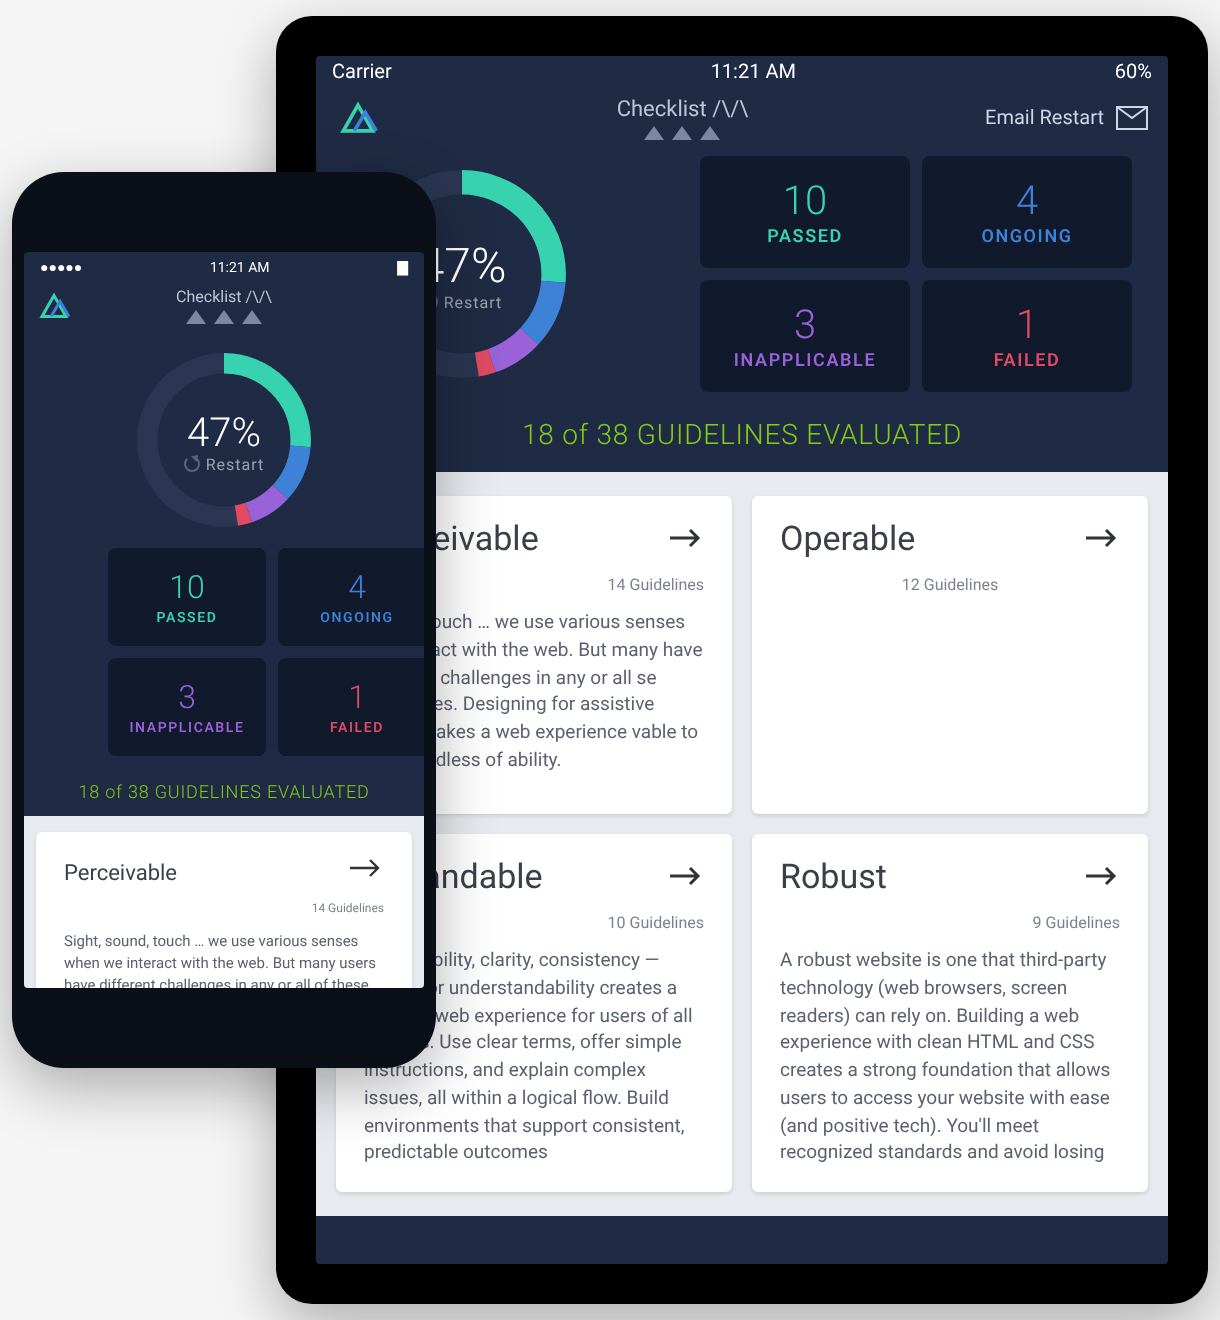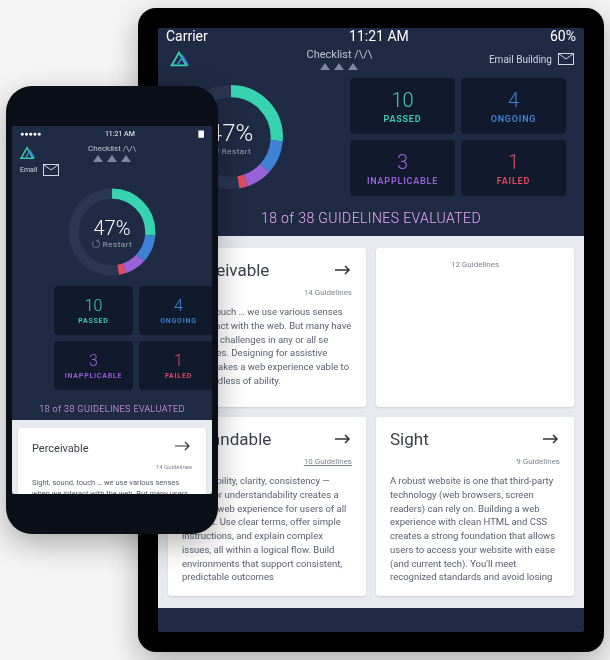--- a/index.html
+++ b/index.html
@@ -11,21 +11,21 @@
     position: relative;
     overflow: hidden;
   }
   .device { position: absolute; background: #000; border-radius: 28px; box-shadow: 0 10px 30px rgba(0,0,0,0.3); overflow: hidden; }
   .tablet { top: 8px; left: 138px; width: 466px; height: 644px; border-radius: 18px; }
   .phone  { top: 86px; left: 6px; width: 212px; height: 448px; border-radius: 26px; background:#0b0f18; }
   .screen { position: absolute; background: #1f2a44; overflow: hidden; }
   .tablet .screen { top: 20px; left: 20px; right: 20px; bottom: 20px; border-radius: 2px; }
   .phone  .screen { top: 40px; left: 6px; right: 6px; bottom: 40px; border-radius: 2px; }
 
-  .status-bar { display:flex; justify-content: space-between; align-items:center; color:#fff; font-size:14px; padding:3px 8px; height:16px; }
+  .status-bar { display:flex; justify-content: space-between; align-items:center; color:#fff; font-size:10px; padding:3px 8px; height:16px; }
   .phone .status-bar { font-size:7px; }
 
   .topbar { display:flex; align-items:center; justify-content: center; padding:4px 10px 2px; color:#cfd6e6; font-size:10px; }
   .logo-t { width:22px; height:22px; position:relative; }
   .logo-t svg { width:100%; height:100%; }
   .checklist { flex:1; text-align:center; font-size:11px; opacity:0.9; display:flex; flex-direction:column; align-items:center; gap:2px;}
   .triangles { display:flex; gap:4px; }
   .tri { width:0; height:0; border-left:5px solid transparent; border-right:5px solid transparent; border-bottom:7px solid #8892aa; }
   .email-bar { display:flex; align-items:center; gap:6px; font-size:10px; color:#cfd6e6; }
   .mail-icon { width:16px; height:12px; position:relative; }
@@ -44,21 +44,21 @@
   .reload { display:inline-block; width:8px; height:8px; border:1px solid #8892aa; border-top-color:transparent; border-radius:50%; position:relative;}
   .reload::after{ content:""; position:absolute; right:-1px; top:-2px; border-left:2px solid transparent; border-right:2px solid transparent; border-bottom:3px solid #8892aa; transform:rotate(45deg);}
   .stats { flex:1; display:grid; grid-template-columns: 1fr 1fr; gap:6px;margin-left:48px; }
   .stat { background: rgba(12,18,34,0.7); border-radius:4px; padding:10px 8px; text-align:center; }
   .stat .n { font-size:20px; font-weight:300; }
   .stat .lbl { font-size:9px; letter-spacing:0.8px; font-weight:600; margin-top:2px; }
   .c-passed { color:#37d3b0; }
   .c-ongoing { color:#3d82d6; }
   .c-inapp { color:#9a62d9; }
   .c-failed { color:#e04a63; }
-  .summary { color:#f0abfc; text-align:center; font-size:14px; font-weight:300; letter-spacing:0.4px; padding:6px 0 10px; }
+  .summary { color:#84cc16; text-align:center; font-size:14px; font-weight:300; letter-spacing:0.4px; padding:6px 0 10px; }
   .phone .summary { font-size:9px; padding:6px 0; }
 
   .cards { background:#e7eaee; padding:12px 10px; display:grid; gap:10px; overflow-y:auto; }
   .tablet .cards { grid-template-columns: 1fr 1fr; height: calc(100% - 232px); }
   .phone  .cards { grid-template-columns: 1fr; height: calc(100% - 250px); padding:8px 6px; }
   .card { background:#fff; border-radius:3px; padding:12px 14px 12px; box-shadow:0 1px 2px rgba(0,0,0,0.12); display:flex; flex-direction:column; gap:8px; }
   .card-head { display:flex; align-items:baseline; justify-content:space-between; gap:6px; }
   .card-title { font-size:17px; color:#3a3f48; font-weight:400; flex:1; overflow:hidden; white-space:nowrap; }
   .phone .card-title { font-size:11px; }
   .card-count { font-size:8px; color:#7c838f; white-space:nowrap; }
@@ -97,21 +97,21 @@
       </span>
       <div class="checklist">
         <span>Checklist /\/\</span>
         <span class="triangles">
             <span class="tri"></span>
             <span class="tri"></span>
             <span class="tri"></span>
           </span>
       </div>
       <div class="email-bar">
-        <span>Email Building</span>
+        <span>Email Restart</span>
         <span class="mail-icon"><svg viewBox="0 0 16 12">
               <rect x="0.5" y="0.5" width="15" height="11" fill="none" stroke="#cfd6e6"></rect>
               <path d="M0.5 0.5 L8 6 L15.5 0.5" fill="none" stroke="#cfd6e6"></path>
             </svg></span>
       </div>
     </div>
 
     <div class="dashboard">
       <div class="donut-wrap">
         <svg viewBox="0 0 36 36">
@@ -155,41 +155,47 @@
         <div class="card-head">
           <span class="card-title">Perceivable</span>
           <svg class="arrow" viewBox="0 0 18 12">
               <path d="M1 6 H15 M11 2 L15 6 L11 10" fill="none" stroke="#30333a" stroke-width="1.5"></path>
             </svg>
         </div>
         <div class="card-count" style="text-align:right;">14 Guidelines</div>
         <div class="card-body">sound, touch … we use various senses we interact with the web. But many have different challenges in any or all se categories. Designing for assistive logies makes a web experience vable to all, regardless of ability.</div>
       </div>
       <div class="card">
+        <div class="card-head">
+          <span class="card-title">Operable</span>
+          <svg class="arrow" viewBox="0 0 18 12">
+              <path d="M1 6 H15 M11 2 L15 6 L11 10" fill="none" stroke="#30333a" stroke-width="1.5"></path>
+            </svg>
+        </div>
         <div class="card-count" style="text-align:center;">12 Guidelines</div>
       </div>
       <div class="card">
         <div class="card-head">
           <span class="card-title">erstandable</span>
           <svg class="arrow" viewBox="0 0 18 12">
               <path d="M1 6 H15 M11 2 L15 6 L11 10" fill="none" stroke="#30333a" stroke-width="1.5"></path>
             </svg>
         </div>
-        <div class="card-count" style="text-align:right;text-decoration:underline;">10 Guidelines</div>
+        <div class="card-count" style="text-align:right;">10 Guidelines</div>
         <div class="card-body">predictability, clarity, consistency — igning for understandability creates a positive web experience for users of all abilities. Use clear terms, offer simple instructions, and explain complex issues, all within a logical flow. Build environments that support consistent, predictable outcomes</div>
       </div>
       <div class="card">
         <div class="card-head">
-          <span class="card-title">Sight</span>
+          <span class="card-title">Robust</span>
           <svg class="arrow" viewBox="0 0 18 12">
               <path d="M1 6 H15 M11 2 L15 6 L11 10" fill="none" stroke="#30333a" stroke-width="1.5"></path>
             </svg>
         </div>
         <div class="card-count" style="text-align:right;">9 Guidelines</div>
-        <div class="card-body">A robust website is one that third-party technology (web browsers, screen readers) can rely on. Building a web experience with clean HTML and CSS creates a strong foundation that allows users to access your website with ease (and current tech). You'll meet recognized standards and avoid losing</div>
+        <div class="card-body">A robust website is one that third-party technology (web browsers, screen readers) can rely on. Building a web experience with clean HTML and CSS creates a strong foundation that allows users to access your website with ease (and positive tech). You'll meet recognized standards and avoid losing</div>
       </div>
     </div>
   </div>
 </div>
 
 <div class="device phone">
   <div class="screen">
     <div class="status-bar">
       <span>●●●●●</span>
       <span>11:21 AM</span>
@@ -204,27 +210,20 @@
       </span>
       <div class="checklist">
         <span>Checklist /\/\</span>
         <span class="triangles">
             <span class="tri"></span>
             <span class="tri"></span>
             <span class="tri"></span>
           </span>
       </div>
       <span style="width:18px;"></span>
-    </div>
-    <div class="email-bar">
-      <span>Email</span>
-      <span class="mail-icon"><svg viewBox="0 0 16 12">
-            <rect x="0.5" y="0.5" width="15" height="11" fill="none" stroke="#cfd6e6"></rect>
-            <path d="M0.5 0.5 L8 6 L15.5 0.5" fill="none" stroke="#cfd6e6"></path>
-          </svg></span>
     </div>
 
     <div class="dashboard">
       <div class="donut-wrap">
         <svg viewBox="0 0 36 36">
           <circle cx="18" cy="18" r="15" fill="none" stroke="#2a3652" stroke-width="4"></circle>
           <circle cx="18" cy="18" r="15" fill="none" stroke="#37d3b0" stroke-width="4" stroke-dasharray="24.8 94.2" stroke-dashoffset="0"></circle>
           <circle cx="18" cy="18" r="15" fill="none" stroke="#3d82d6" stroke-width="4" stroke-dasharray="9.9 94.2" stroke-dashoffset="-24.8"></circle>
           <circle cx="18" cy="18" r="15" fill="none" stroke="#9a62d9" stroke-width="4" stroke-dasharray="7.4 94.2" stroke-dashoffset="-34.7"></circle>
           <circle cx="18" cy="18" r="15" fill="none" stroke="#e04a63" stroke-width="4" stroke-dasharray="2.5 94.2" stroke-dashoffset="-42.1"></circle>

